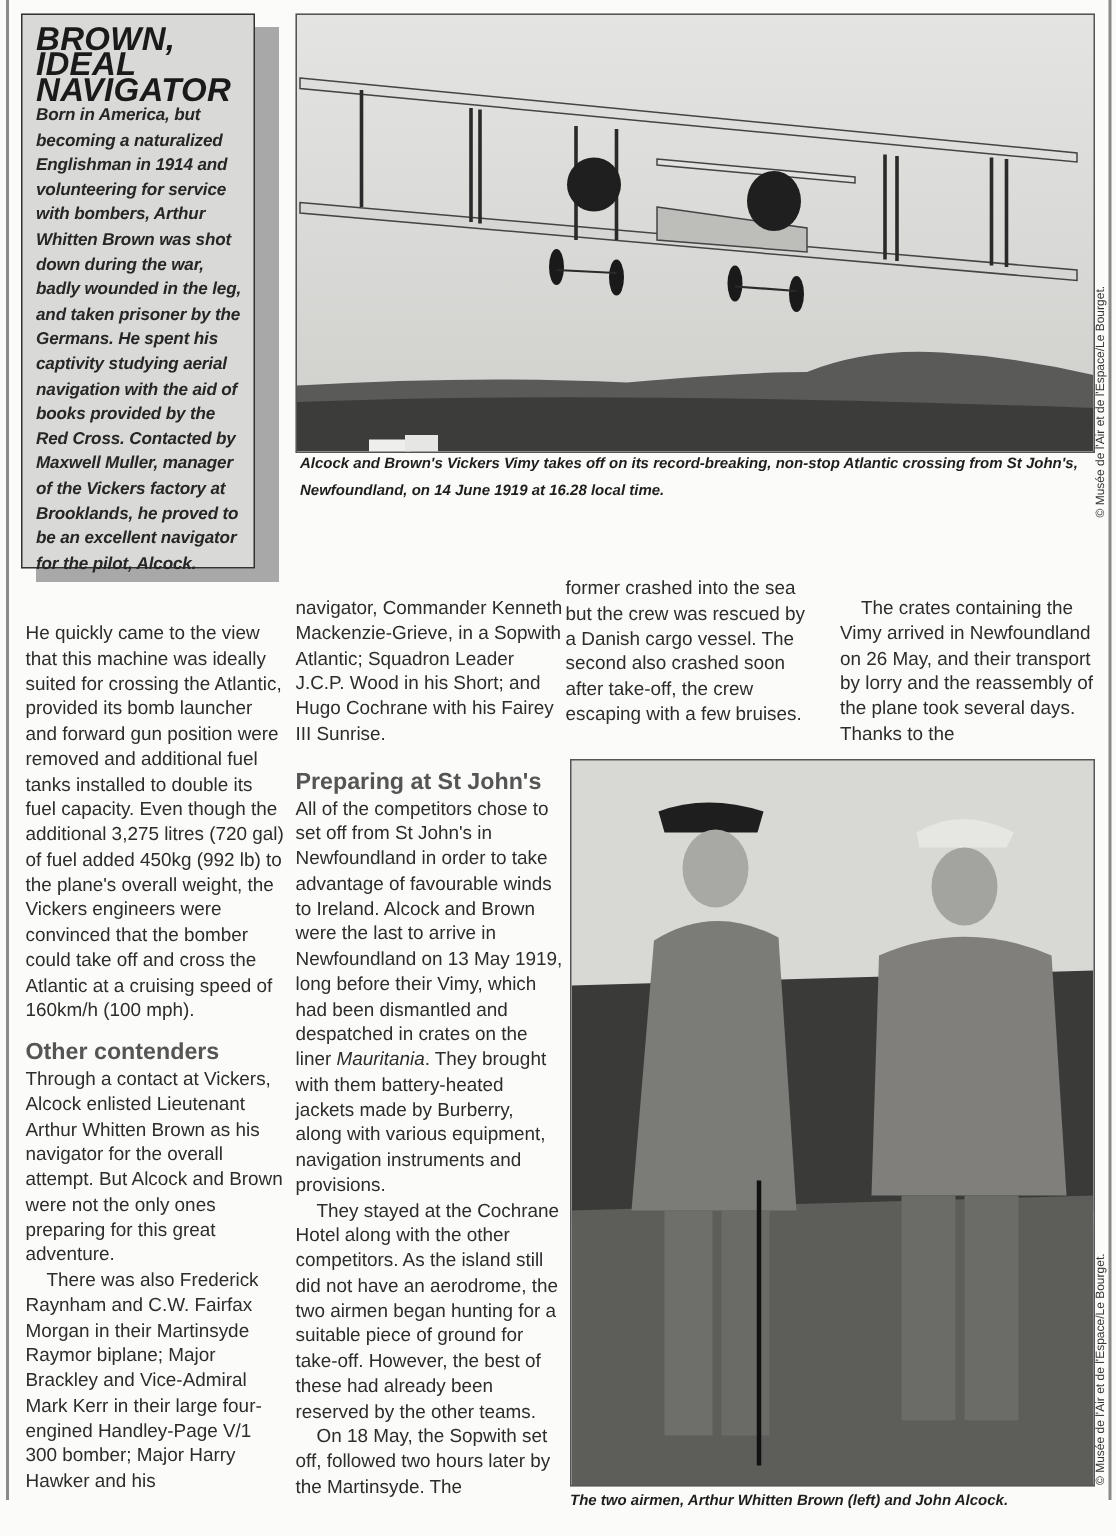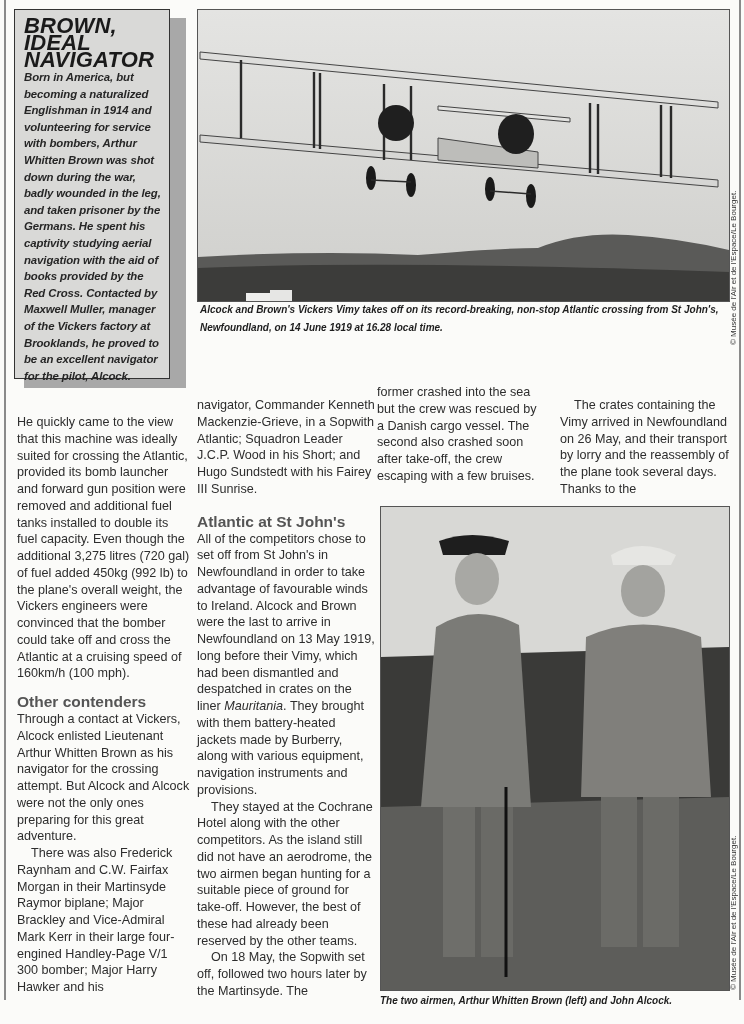--- a/index.html
+++ b/index.html
@@ -93,27 +93,27 @@
         <line x1="292" y1="181" x2="333" y2="184"></line>
     </g>
   </svg>
 </div>
 <div class="credit" style="left:729px; top:345px;">© Musée de l'Air et de l'Espace/Le Bourget.</div>
 <div class="caption" style="left:200px; top:301px; width:530px;">Alcock and Brown's Vickers Vimy takes off on its record-breaking, non-stop Atlantic crossing from St John's, Newfoundland, on 14 June 1919 at 16.28 local time.</div>
 
 <div class="col" style="left:17px; top:414px; width:175px;">
   <p>He quickly came to the view that this machine was ideally suited for crossing the Atlantic, provided its bomb launcher and forward gun position were removed and additional fuel tanks installed to double its fuel capacity. Even though the additional 3,275 litres (720 gal) of fuel added 450kg (992 lb) to the plane's overall weight, the Vickers engineers were convinced that the bomber could take off and cross the Atlantic at a cruising speed of 160km/h (100 mph).</p>
   <h3 style="margin-top:10px;">Other contenders</h3>
-  <p>Through a contact at Vickers, Alcock enlisted Lieutenant Arthur Whitten Brown as his navigator for the crossing attempt. But Alcock and Alcock were not the only ones preparing for this great adventure.</p>
+  <p>Through a contact at Vickers, Alcock enlisted Lieutenant Arthur Whitten Brown as his navigator for the overall attempt. But Alcock and Brown were not the only ones preparing for this great adventure.</p>
   <p class="indent">There was also Frederick Raynham and C.W. Fairfax Morgan in their Martinsyde Raymor biplane; Major Brackley and Vice-Admiral Mark Kerr in their large four-engined Handley-Page V/1 300 bomber; Major Harry Hawker and his</p>
 </div>
 
 <div class="col" style="left:197px; top:397px; width:178px;">
-  <p>navigator, Commander Kenneth Mackenzie-Grieve, in a Sopwith Atlantic; Squadron Leader J.C.P. Wood in his Short; and Hugo Sundstedt with his Fairey III Sunrise.</p>
-  <h3 style="margin-top:14px;">Atlantic at St John's</h3>
+  <p>navigator, Commander Kenneth Mackenzie-Grieve, in a Sopwith Atlantic; Squadron Leader J.C.P. Wood in his Short; and Hugo Cochrane with his Fairey III Sunrise.</p>
+  <h3 style="margin-top:14px;">Preparing at St John's</h3>
   <p><span>All of the competitors chose to set off from St John's in Newfoundland in order to take advantage of favourable winds to Ireland. Alcock and Brown were the last to arrive in Newfoundland on 13 May 1919, long before their Vimy, which had been dismantled and despatched in crates on the liner </span><em>Mauritania</em><span>. They brought with them battery-heated jackets made by Burberry, along with various equipment, navigation instruments and provisions.</span></p>
   <p class="indent">They stayed at the Cochrane Hotel along with the other competitors. As the island still did not have an aerodrome, the two airmen began hunting for a suitable piece of ground for take-off. However, the best of these had already been reserved by the other teams.</p>
   <p class="indent">On 18 May, the Sopwith set off, followed two hours later by the Martinsyde. The</p>
 </div>
 
 <div class="col" style="left:377px; top:384px; width:170px;">
   <p>former crashed into the sea but the crew was rescued by a Danish cargo vessel. The second also crashed soon after take-off, the crew escaping with a few bruises.</p>
 </div>
 
 <div class="col" style="left:560px; top:397px; width:172px;">

